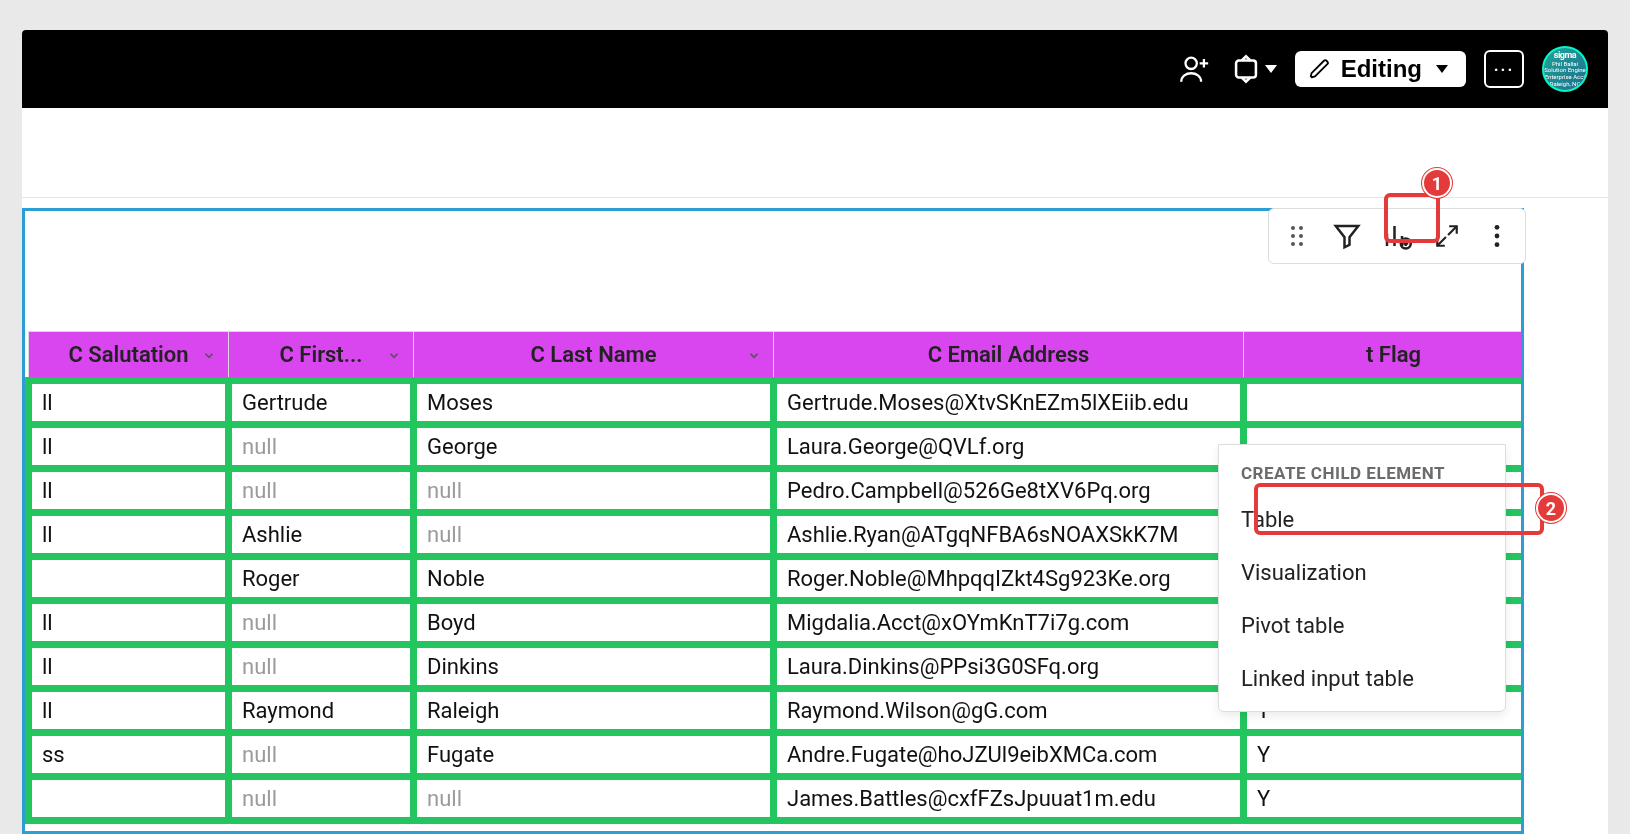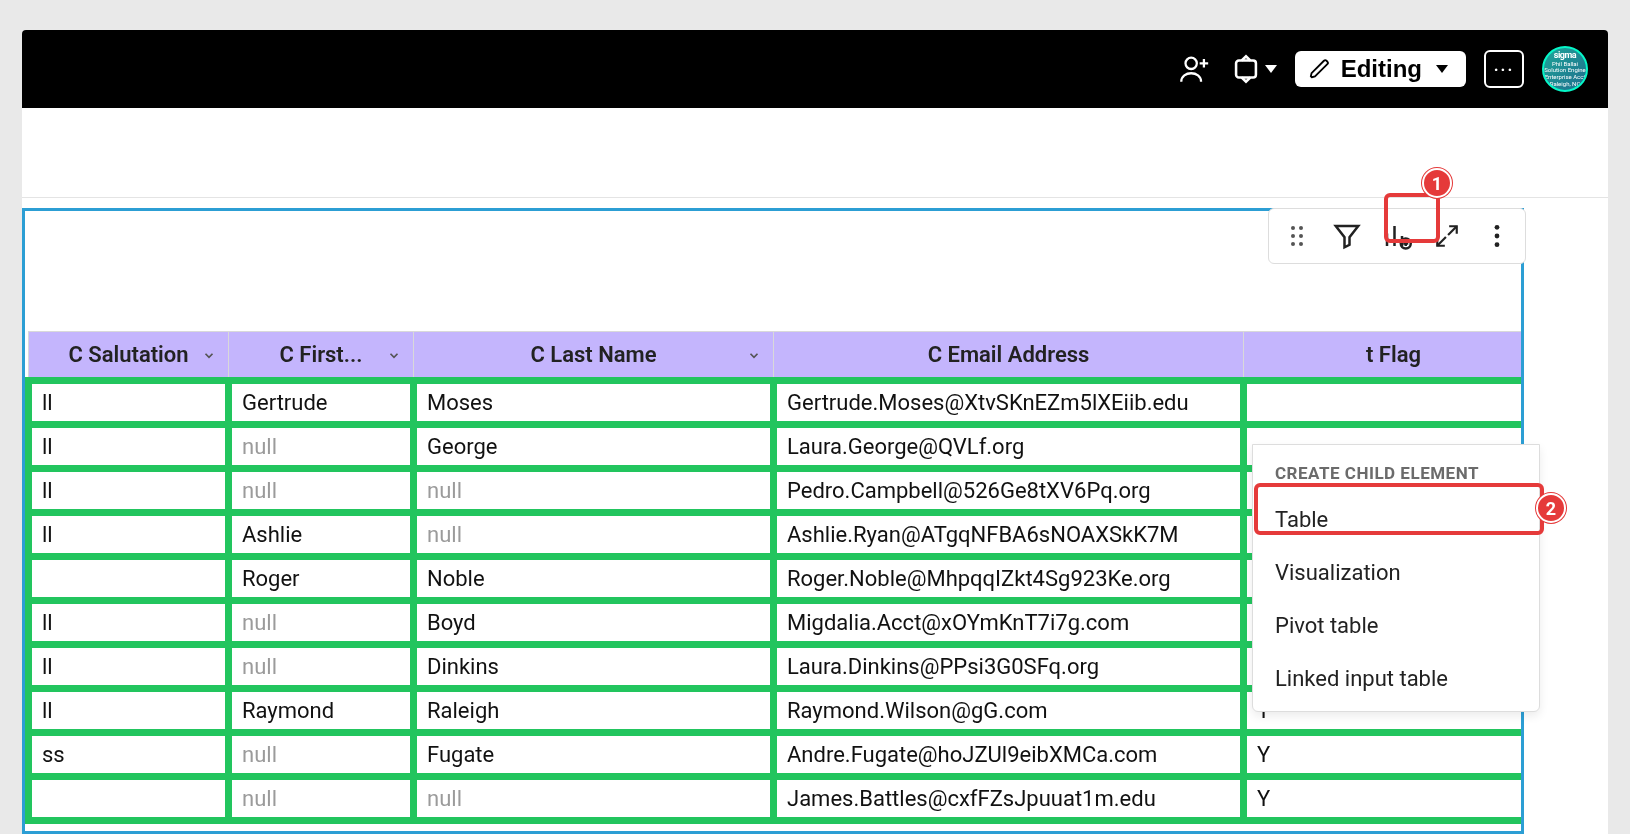--- a/index.html
+++ b/index.html
@@ -159,21 +159,21 @@
     height: 50px;
     border: 4px solid #e53a3a;
     border-radius: 6px;
     z-index: 20;
     pointer-events: none;
   }
   .callout-1 { top: 168px; right: 178px; }
   .dropdown {
     position: absolute;
     top: 246px;
-    right: 68px;
+    right: 102px;
     width: 288px;
     background: #fff;
     border: 1px solid #ddd;
     border-radius: 0 0 6px 6px;
     box-shadow: 0 4px 10px rgba(0,0,0,0.08);
     z-index: 15;
     padding-bottom: 6px;
   }
   .dropdown-header {
     padding: 18px 22px 10px 22px;
@@ -208,21 +208,21 @@
     bottom: 0;
     overflow: hidden;
   }
   table.data {
     border-collapse: collapse;
     width: 100%;
     table-layout: fixed;
     font-size: 22px;
   }
   table.data th {
-    background: #c4b5fd;
+    background: #d946ef;
     font-weight: 600;
     text-align: center;
     padding: 10px 8px;
     border: 1px solid #d9d9d9;
     color: #222;
     position: relative;
     height: 36px;
   }
   table.data th .th-label {
     display:inline-block;

